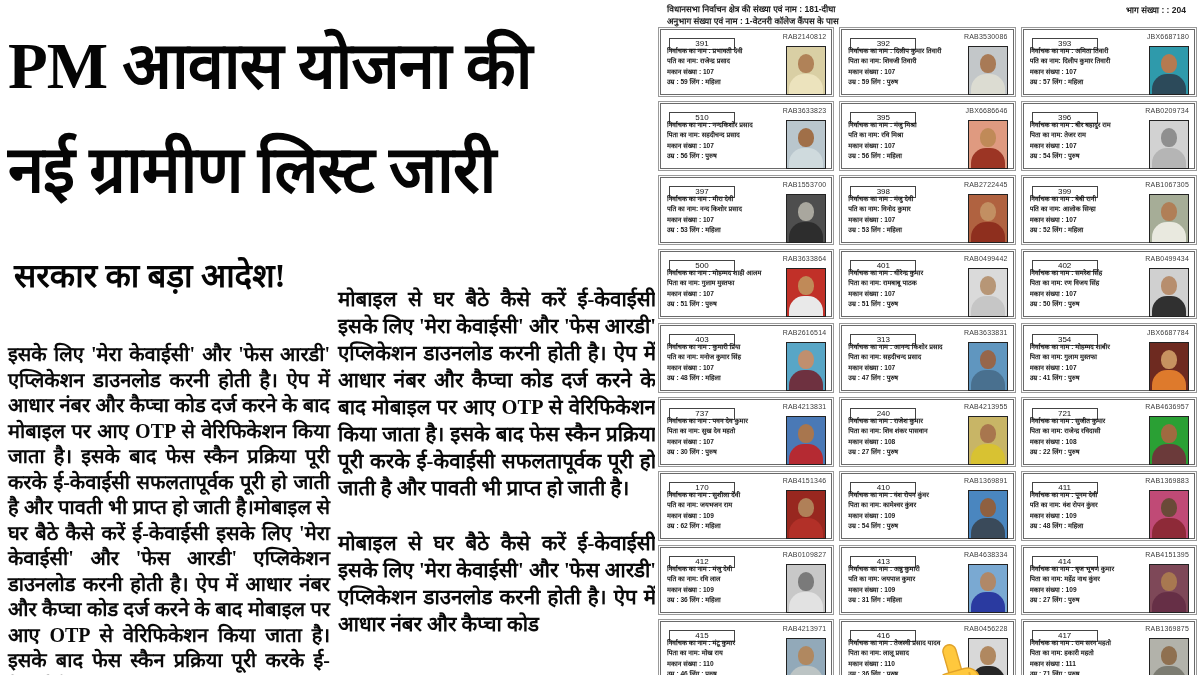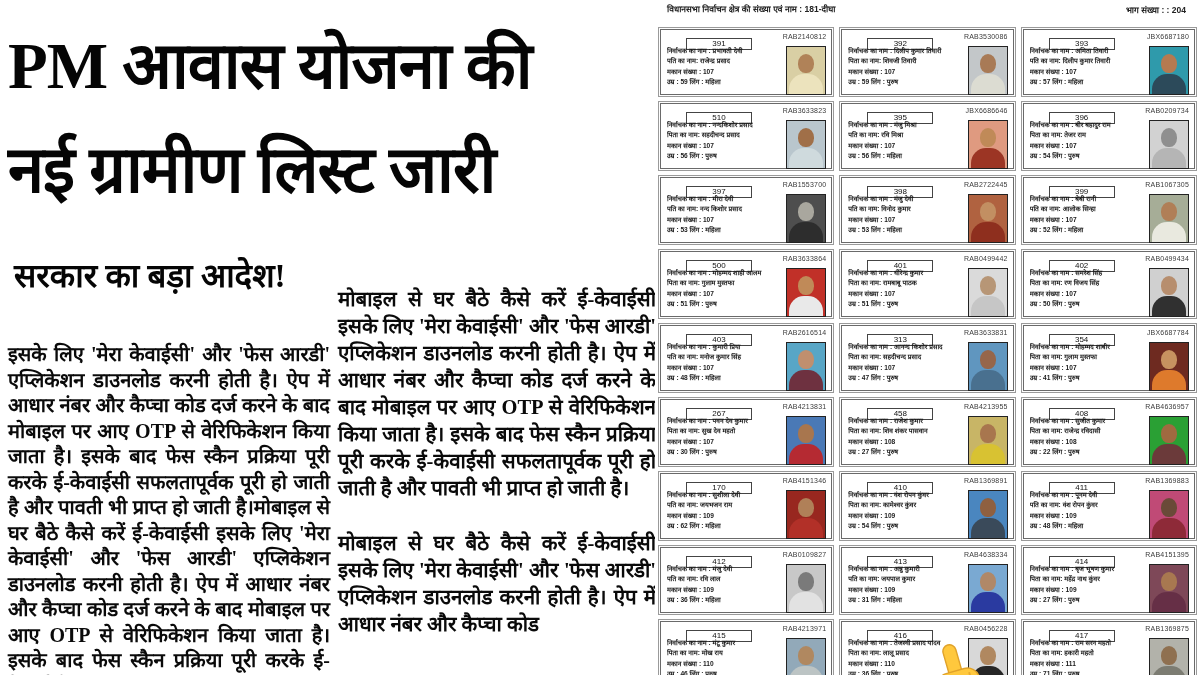--- a/index.html
+++ b/index.html
@@ -40,21 +40,21 @@
   .card-grid {
     display:grid; grid-template-columns:repeat(3,1fr);
     gap:4px 5px; margin:0 3px;
   }
   .card {
     position:relative; height:70px; background:#fdfdfd;
     border:1px solid #9a9a9a;
   }
   .card-inner {
     position:absolute; inset:1px; border:1px solid #6a6a6a; background:#fff;
-    padding:2px 3px 2px 21px;
+    padding:2px 3px 2px 4px;
   }
   .card-top { position:relative; height:13px; }
   .serial-box {
     display:inline-block; min-width:66px; text-align:center;
     border:1px solid #444; font-size:8px; line-height:10px; margin-left:4px;
     color:#111; background:#fff;
   }
   .voter-id { position:absolute; right:2px; top:1px; font-size:7px; color:#3a3a3a; letter-spacing:0.2px; }
   .card-lines { position:absolute; left:6px; top:16px; width:116px; }
   .card-lines div { font-size:6.6px; line-height:10.3px; color:#1a1a1a; font-weight:600; white-space:nowrap; overflow:hidden; }
@@ -87,20 +87,21 @@
   <div class="body-col col1">इसके लिए 'मेरा केवाईसी' और 'फेस आरडी' एप्लिकेशन डाउनलोड करनी होती है। ऐप में आधार नंबर और कैप्चा कोड दर्ज करने के बाद मोबाइल पर आए OTP से वेरिफिकेशन किया जाता है। इसके बाद फेस स्कैन प्रक्रिया पूरी करके ई-केवाईसी सफलतापूर्वक पूरी हो जाती है और पावती भी प्राप्त हो जाती है।मोबाइल से घर बैठे कैसे करें ई-केवाईसी इसके लिए 'मेरा केवाईसी' और 'फेस आरडी' एप्लिकेशन डाउनलोड करनी होती है। ऐप में आधार नंबर और कैप्चा कोड दर्ज करने के बाद मोबाइल पर आए OTP से वेरिफिकेशन किया जाता है। इसके बाद फेस स्कैन प्रक्रिया पूरी करके ई-केवाईसी</div>
   <div class="body-col col2">
     <p>मोबाइल से घर बैठे कैसे करें ई-केवाईसी इसके लिए 'मेरा केवाईसी' और 'फेस आरडी' एप्लिकेशन डाउनलोड करनी होती है। ऐप में आधार नंबर और कैप्चा कोड दर्ज करने के बाद मोबाइल पर आए OTP से वेरिफिकेशन किया जाता है। इसके बाद फेस स्कैन प्रक्रिया पूरी करके ई-केवाईसी सफलतापूर्वक पूरी हो जाती है और पावती भी प्राप्त हो जाती है।</p>
     <p>मोबाइल से घर बैठे कैसे करें ई-केवाईसी इसके लिए 'मेरा केवाईसी' और 'फेस आरडी' एप्लिकेशन डाउनलोड करनी होती है। ऐप में आधार नंबर और कैप्चा कोड</p>
   </div>
 </div>
 
 <div class="voter-list">
   <div class="vl-header">
     <div class="hline">विधानसभा निर्वाचन क्षेत्र की संख्या एवं नाम : 181-दीघा</div>
+    <div class="hline">अनुभाग संख्या एवं नाम :  1-वेटनरी कॉलेज कैंपस के पास</div>
     <div class="part-no">भाग संख्या : : 204</div>
   </div>
   <div class="card-grid">
       <div class="card">
     <div class="card-inner">
       <div class="card-top">
         <span class="serial-box">391</span>
         <span class="voter-id">RAB2140812</span>
       </div>
       <div class="card-lines">
@@ -378,59 +379,59 @@
       <div class="photo" style="background: rgb(110, 42, 32);">
         <div class="p-head" style="background: rgb(199, 146, 96);"></div>
         <div class="p-torso" style="background: rgb(222, 122, 44);"></div>
       </div>
 
     </div>
   </div>
       <div class="card">
     <div class="card-inner">
       <div class="card-top">
-        <span class="serial-box">267</span>
+        <span class="serial-box">737</span>
         <span class="voter-id">RAB4213831</span>
       </div>
       <div class="card-lines">
         <div>निर्वाचक का नाम : पवन देव कुमार</div>
         <div>पिता का नाम: सुख देव महतो</div>
         <div>मकान संख्या : 107</div>
         <div>उम्र : 30 लिंग : पुरुष</div>
       </div>
       <div class="photo" style="background: rgb(74, 121, 182);">
         <div class="p-head" style="background: rgb(168, 118, 78);"></div>
         <div class="p-torso" style="background: rgb(181, 42, 50);"></div>
       </div>
 
     </div>
   </div>
       <div class="card">
     <div class="card-inner">
       <div class="card-top">
-        <span class="serial-box">458</span>
+        <span class="serial-box">240</span>
         <span class="voter-id">RAB4213955</span>
       </div>
       <div class="card-lines">
         <div>निर्वाचक का नाम : राजेश कुमार</div>
         <div>पिता का नाम: शिव शंकर पासवान</div>
         <div>मकान संख्या : 108</div>
         <div>उम्र : 27 लिंग : पुरुष</div>
       </div>
       <div class="photo" style="background: rgb(200, 181, 102);">
         <div class="p-head" style="background: rgb(168, 118, 78);"></div>
         <div class="p-torso" style="background: rgb(216, 194, 50);"></div>
       </div>
 
     </div>
   </div>
       <div class="card">
     <div class="card-inner">
       <div class="card-top">
-        <span class="serial-box">408</span>
+        <span class="serial-box">721</span>
         <span class="voter-id">RAB4636957</span>
       </div>
       <div class="card-lines">
         <div>निर्वाचक का नाम : सुजीत कुमार</div>
         <div>पिता का नाम: राजेन्द्र रविदासी</div>
         <div>मकान संख्या : 108</div>
         <div>उम्र : 22 लिंग : पुरुष</div>
       </div>
       <div class="photo" style="background: rgb(42, 160, 52);">
         <div class="p-head" style="background: rgb(160, 106, 64);"></div>

